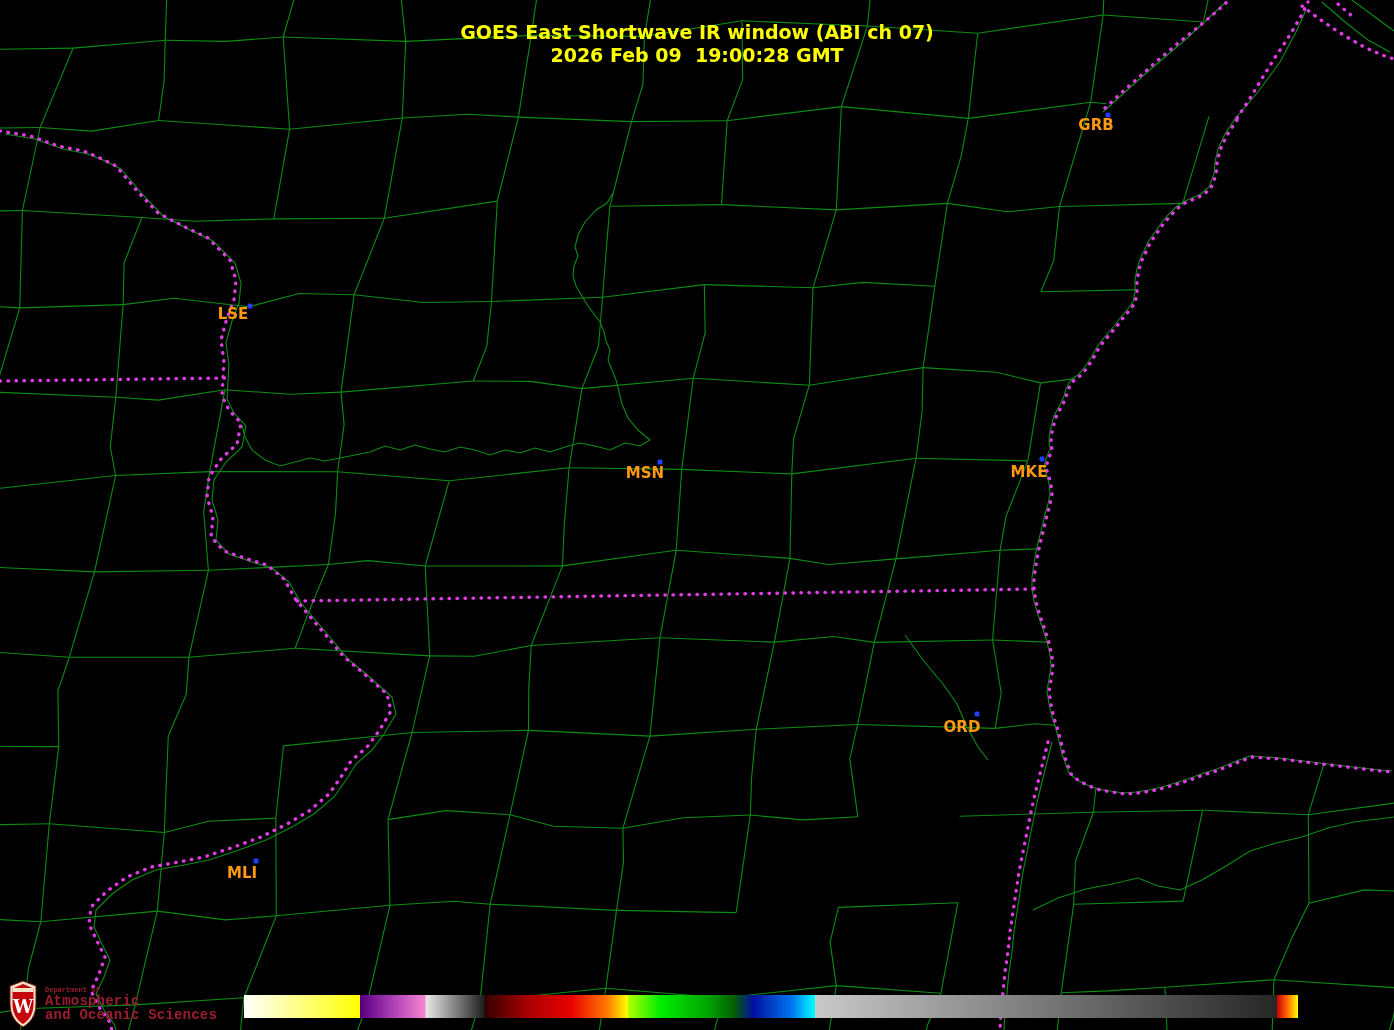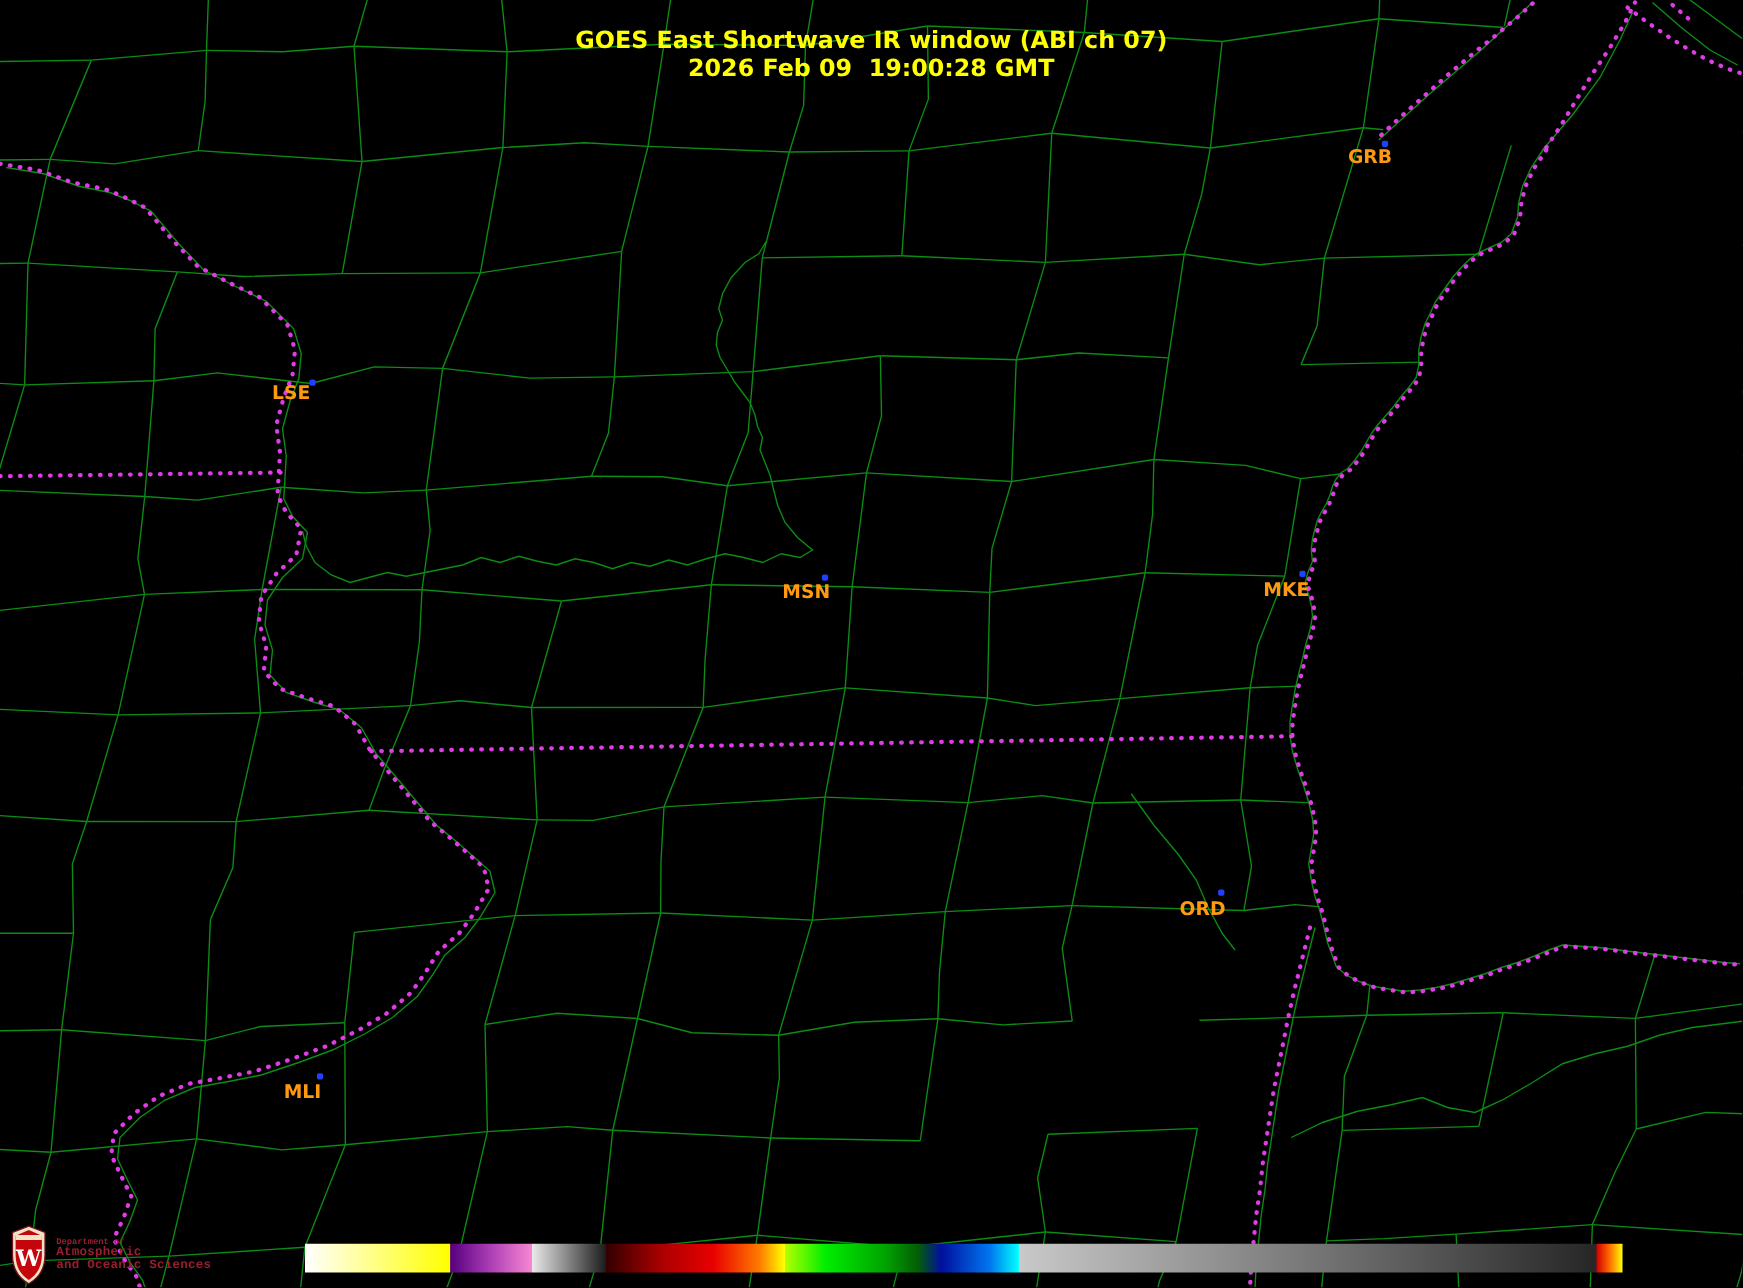--- a/index.html
+++ b/index.html
@@ -7,21 +7,21 @@
           font-family:"DejaVu Sans","Liberation Sans",sans-serif;}
   #mapsvg{position:absolute;left:0;top:0;}
   .title{position:absolute;left:0;right:0;text-align:center;font-weight:bold;
          font-size:19px;line-height:22px;white-space:pre;}
   #title1{top:21px;}
   #title2{top:44px;}
   #colorbar{position:absolute;}
   .logo{position:absolute;left:8px;top:980px;display:flex;align-items:center;}
   .logo-text{margin-left:7px;line-height:1.0;}
   .logo-dept{font-size:7px;font-weight:bold;}
-  .logo-line{font-size:10px;font-weight:bold;letter-spacing:0.2px;}
+  .logo-line{font-size:14px;font-weight:bold;letter-spacing:0.2px;}
 </style>
 </head>
 <body>
 
 <div id="screen">
   <svg id="mapsvg" width="1394" height="1030" viewBox="0 0 1394 1030">
     <g id="county-lattice">
         <path d="M-30.1,-43.8 L87.8,-40.8" fill="none" stroke="#0c8c14" stroke-width="1.1"></path>
         <path d="M-30.1,-43.8 L-52.0,50.0" fill="none" stroke="#0c8c14" stroke-width="1.1"></path>
         <path d="M87.8,-40.8 L127.7,-54.7 L184.0,-57.6" fill="none" stroke="#0c8c14" stroke-width="1.1"></path>

